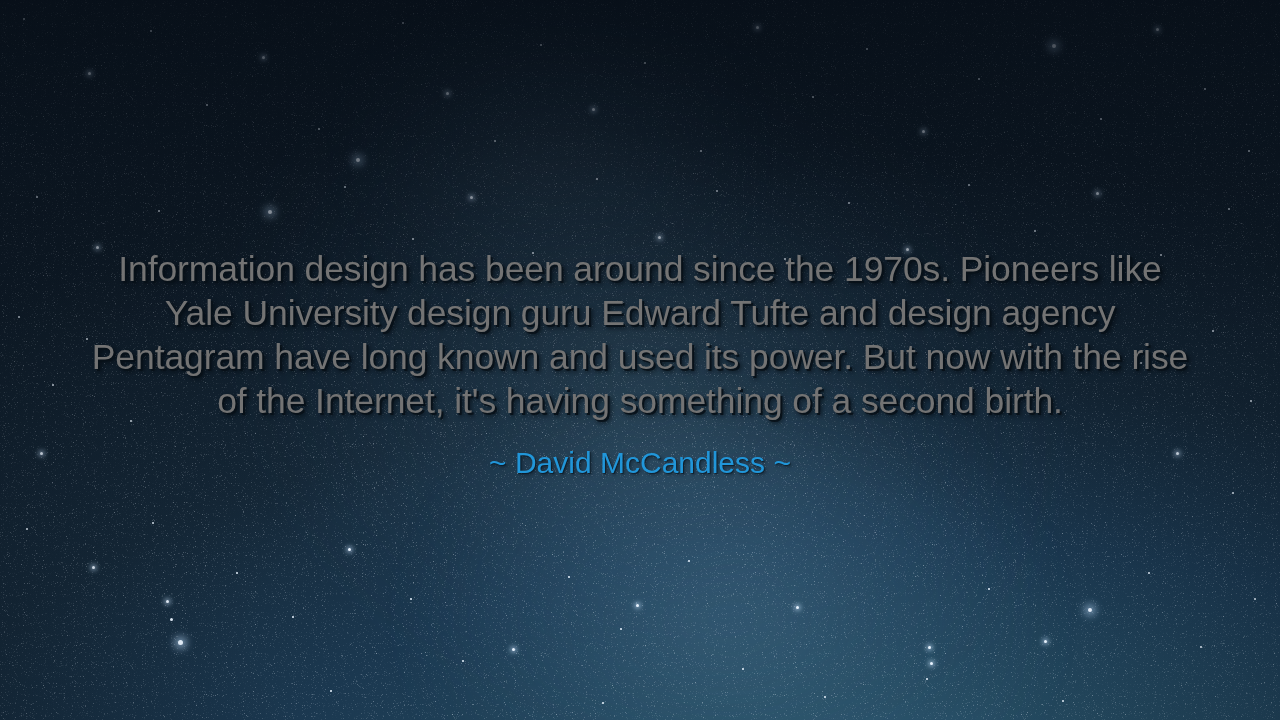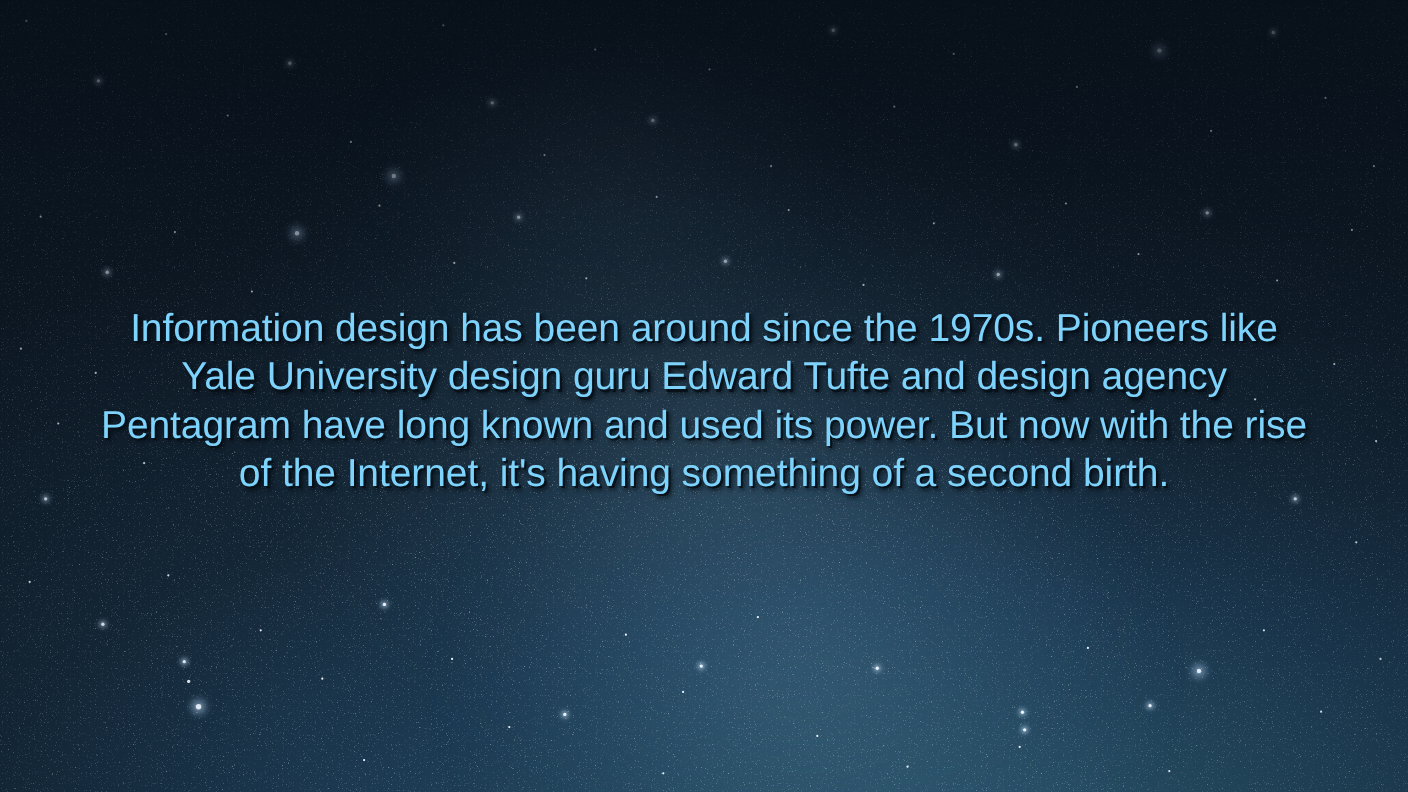--- a/index.html
+++ b/index.html
@@ -271,16 +271,17 @@
     <span class="star" style="left:1200px;top:646px; width:2px; height:2px;"></span>
     <span class="star" style="left:1254px;top:598px; width:2px; height:2px;"></span>
     <span class="star" style="left:1062px;top:700px; width:2px; height:2px;"></span>
     <span class="star" style="left:602px; top:702px; width:2px; height:2px;"></span>
     <span class="star" style="left:330px; top:690px; width:2px; height:2px;"></span>
   </div>
 
   <div class="vignette"></div>
 
   <div class="content">
-    <div class="quote-text" style="color: #7dd3fc;">Information design has been around since the 1970s. Pioneers like Yale University design guru Edward Tufte and design agency Pentagram have long known and used its power. But now with the rise of the Internet, it's having something of a second birth.</div>
+    <div class="quote-text" style="color: #737373;">Information design has been around since the 1970s. Pioneers like Yale University design guru Edward Tufte and design agency Pentagram have long known and used its power. But now with the rise of the Internet, it's having something of a second birth.</div>
+    <div class="attribution" style="color: rgb(33, 150, 217);">~ David McCandless ~</div>
   </div>
 
 </div>
 
 </body></html>

